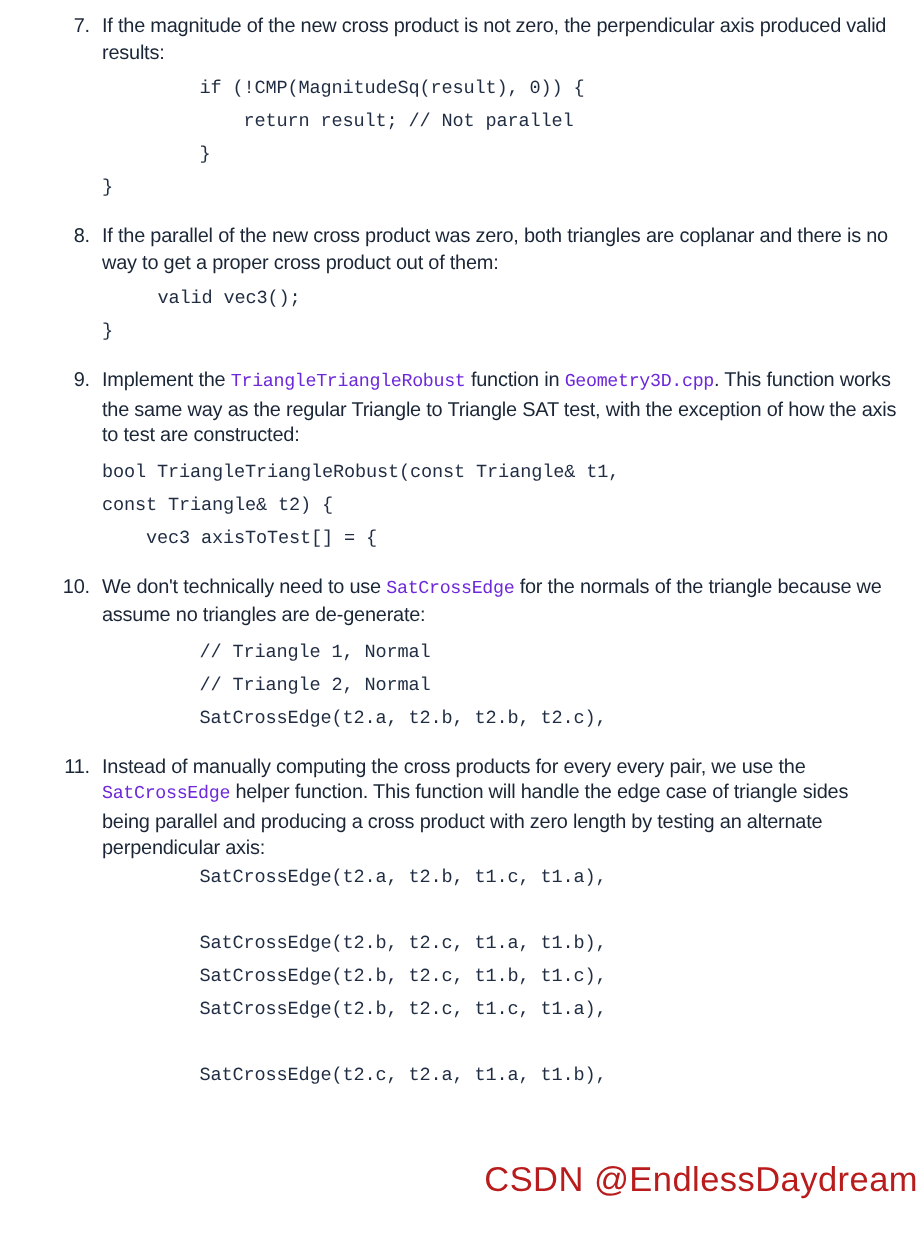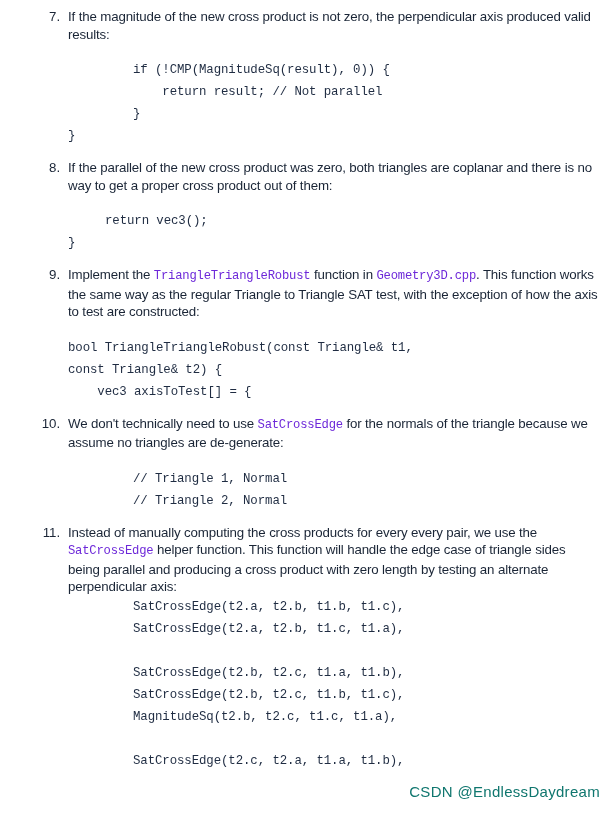--- a/index.html
+++ b/index.html
@@ -76,32 +76,32 @@
     line-height: 22px;
     color: #1f2c42;
     white-space: pre;
     margin: 0;
     letter-spacing: -0.1px;
   }
   .code.deep   { margin-left: 65px; }   
   .code.mid    { margin-left: 37px; }   
   .code.flush  { margin-left: 0px;  }   
 
-  .code-gap-top { margin-top: 16px; }
+  .code-gap-top { margin-top: 5px; }
 
   .spacer-line { height: 22px; }
 
   
   .watermark {
     position: absolute;
-    right: 14px;
+    right: 2px;
     bottom: 22px;
     font-family: "Liberation Sans", sans-serif;
-    font-size: 15px;
-    color: #0f766e;
+    font-size: 23px;
+    color: #b91c1c;
     letter-spacing: 0.3px;
     white-space: nowrap;
     user-select: none;
     pointer-events: none;
   }
 
   .content {
     position: absolute;
     left: 20px;
     top: 8px;
@@ -120,48 +120,48 @@
         <p class="para"><span>If the magnitude of the new cross product is not zero, the perpendicular axis produced valid results:</span></p>
         <div class="code deep code-gap-top"><span>if (!CMP(MagnitudeSq(result), 0)) {</span></div>
         <div class="code deep"><span>    return result; // Not parallel</span></div>
         <div class="code deep"><span>}</span></div>
         <div class="code flush"><span>}</span></div>
       </li>
 
       <li class="item">
         <span class="marker">8.</span>
         <p class="para"><span>If the parallel of the new cross product was zero, both triangles are coplanar and there is no way to get a proper cross product out of them:</span></p>
-        <div class="code mid code-gap-top"><span>return vec3();</span></div>
+        <div class="code mid code-gap-top"><span>valid vec3();</span></div>
         <div class="code flush"><span>}</span></div>
       </li>
 
       <li class="item">
         <span class="marker">9.</span>
         <p class="para"><span>Implement the </span><span class="inline-code">TriangleTriangleRobust</span><span> function in </span><span class="inline-code">Geometry3D.cpp</span><span>. This function works the same way as the regular Triangle to Triangle SAT test, with the exception of how the axis to test are constructed:</span></p>
         <div class="code flush code-gap-top"><span>bool TriangleTriangleRobust(const Triangle&amp; t1,</span></div>
         <div class="code flush"><span>const Triangle&amp; t2) {</span></div>
         <div class="code flush"><span>    vec3 axisToTest[] = {</span></div>
       </li>
 
       <li class="item">
         <span class="marker">10.</span>
         <p class="para"><span>We don't technically need to use </span><span class="inline-code">SatCrossEdge</span><span> for the normals of the triangle because we assume no triangles are de-generate:</span></p>
         <div class="code deep code-gap-top"><span>// Triangle 1, Normal</span></div>
         <div class="code deep"><span>// Triangle 2, Normal</span></div>
+        <div class="code deep"><span>SatCrossEdge(t2.a, t2.b, t2.b, t2.c),</span></div>
       </li>
 
       <li class="item">
         <span class="marker">11.</span>
         <p class="para"><span>Instead of manually computing the cross products for every every pair, we use the </span><span class="inline-code">SatCrossEdge</span><span> helper function. This function will handle the edge case of triangle sides being parallel and producing a cross product with zero length by testing an alternate perpendicular axis:</span></p>
-        <div class="code deep"><span>SatCrossEdge(t2.a, t2.b, t1.b, t1.c),</span></div>
         <div class="code deep"><span>SatCrossEdge(t2.a, t2.b, t1.c, t1.a),</span></div>
         <div class="code deep spacer-line"><span></span></div>
         <div class="code deep"><span>SatCrossEdge(t2.b, t2.c, t1.a, t1.b),</span></div>
         <div class="code deep"><span>SatCrossEdge(t2.b, t2.c, t1.b, t1.c),</span></div>
-        <div class="code deep"><span>MagnitudeSq(t2.b, t2.c, t1.c, t1.a),</span></div>
+        <div class="code deep"><span>SatCrossEdge(t2.b, t2.c, t1.c, t1.a),</span></div>
         <div class="code deep spacer-line"><span></span></div>
         <div class="code deep"><span>SatCrossEdge(t2.c, t2.a, t1.a, t1.b),</span></div>
         <div class="code deep"></div>
 
       </li>
 
     </ol>
   </div>
 
   <div class="watermark">CSDN @EndlessDaydream</div>

